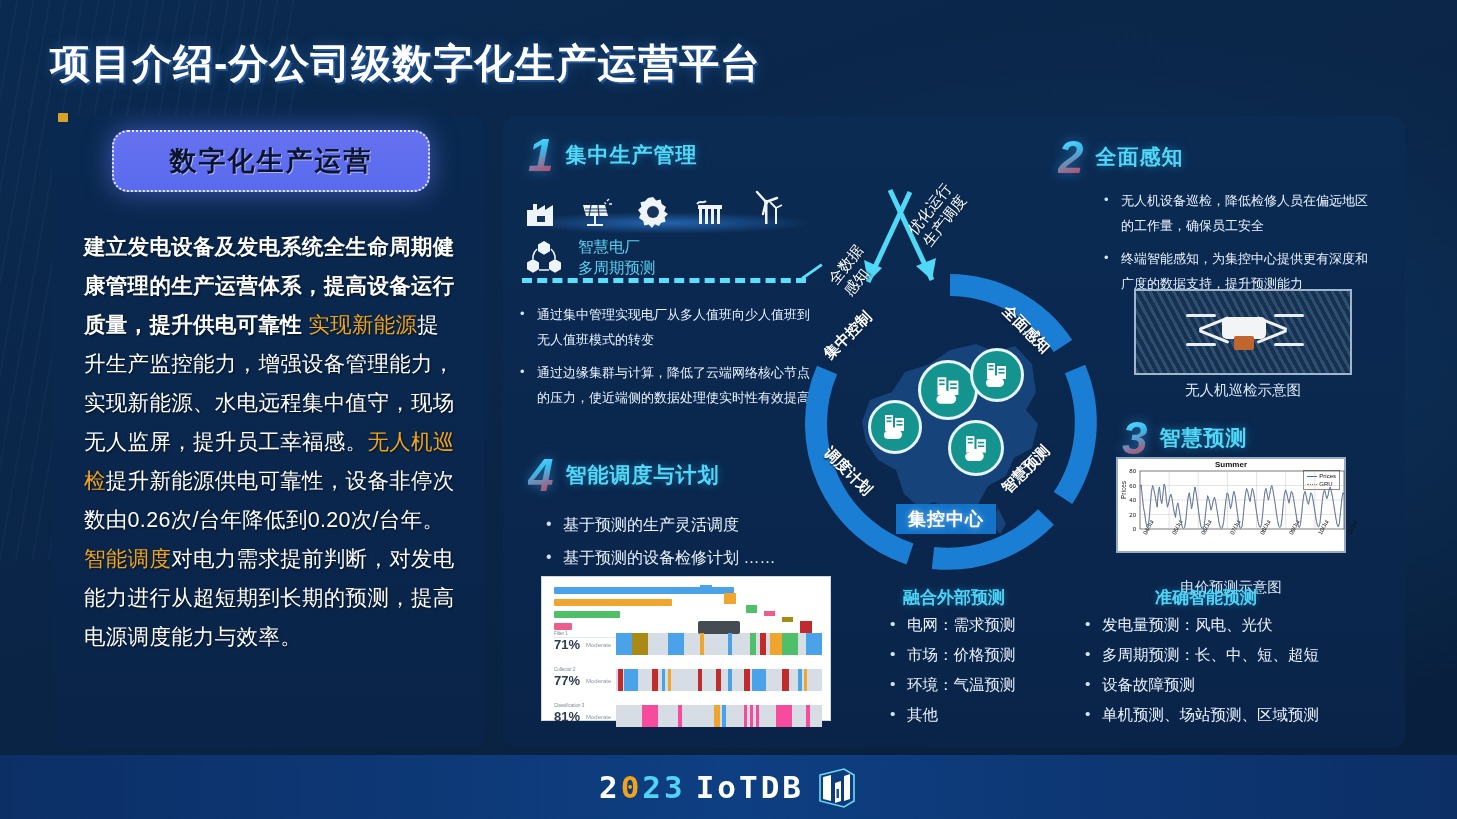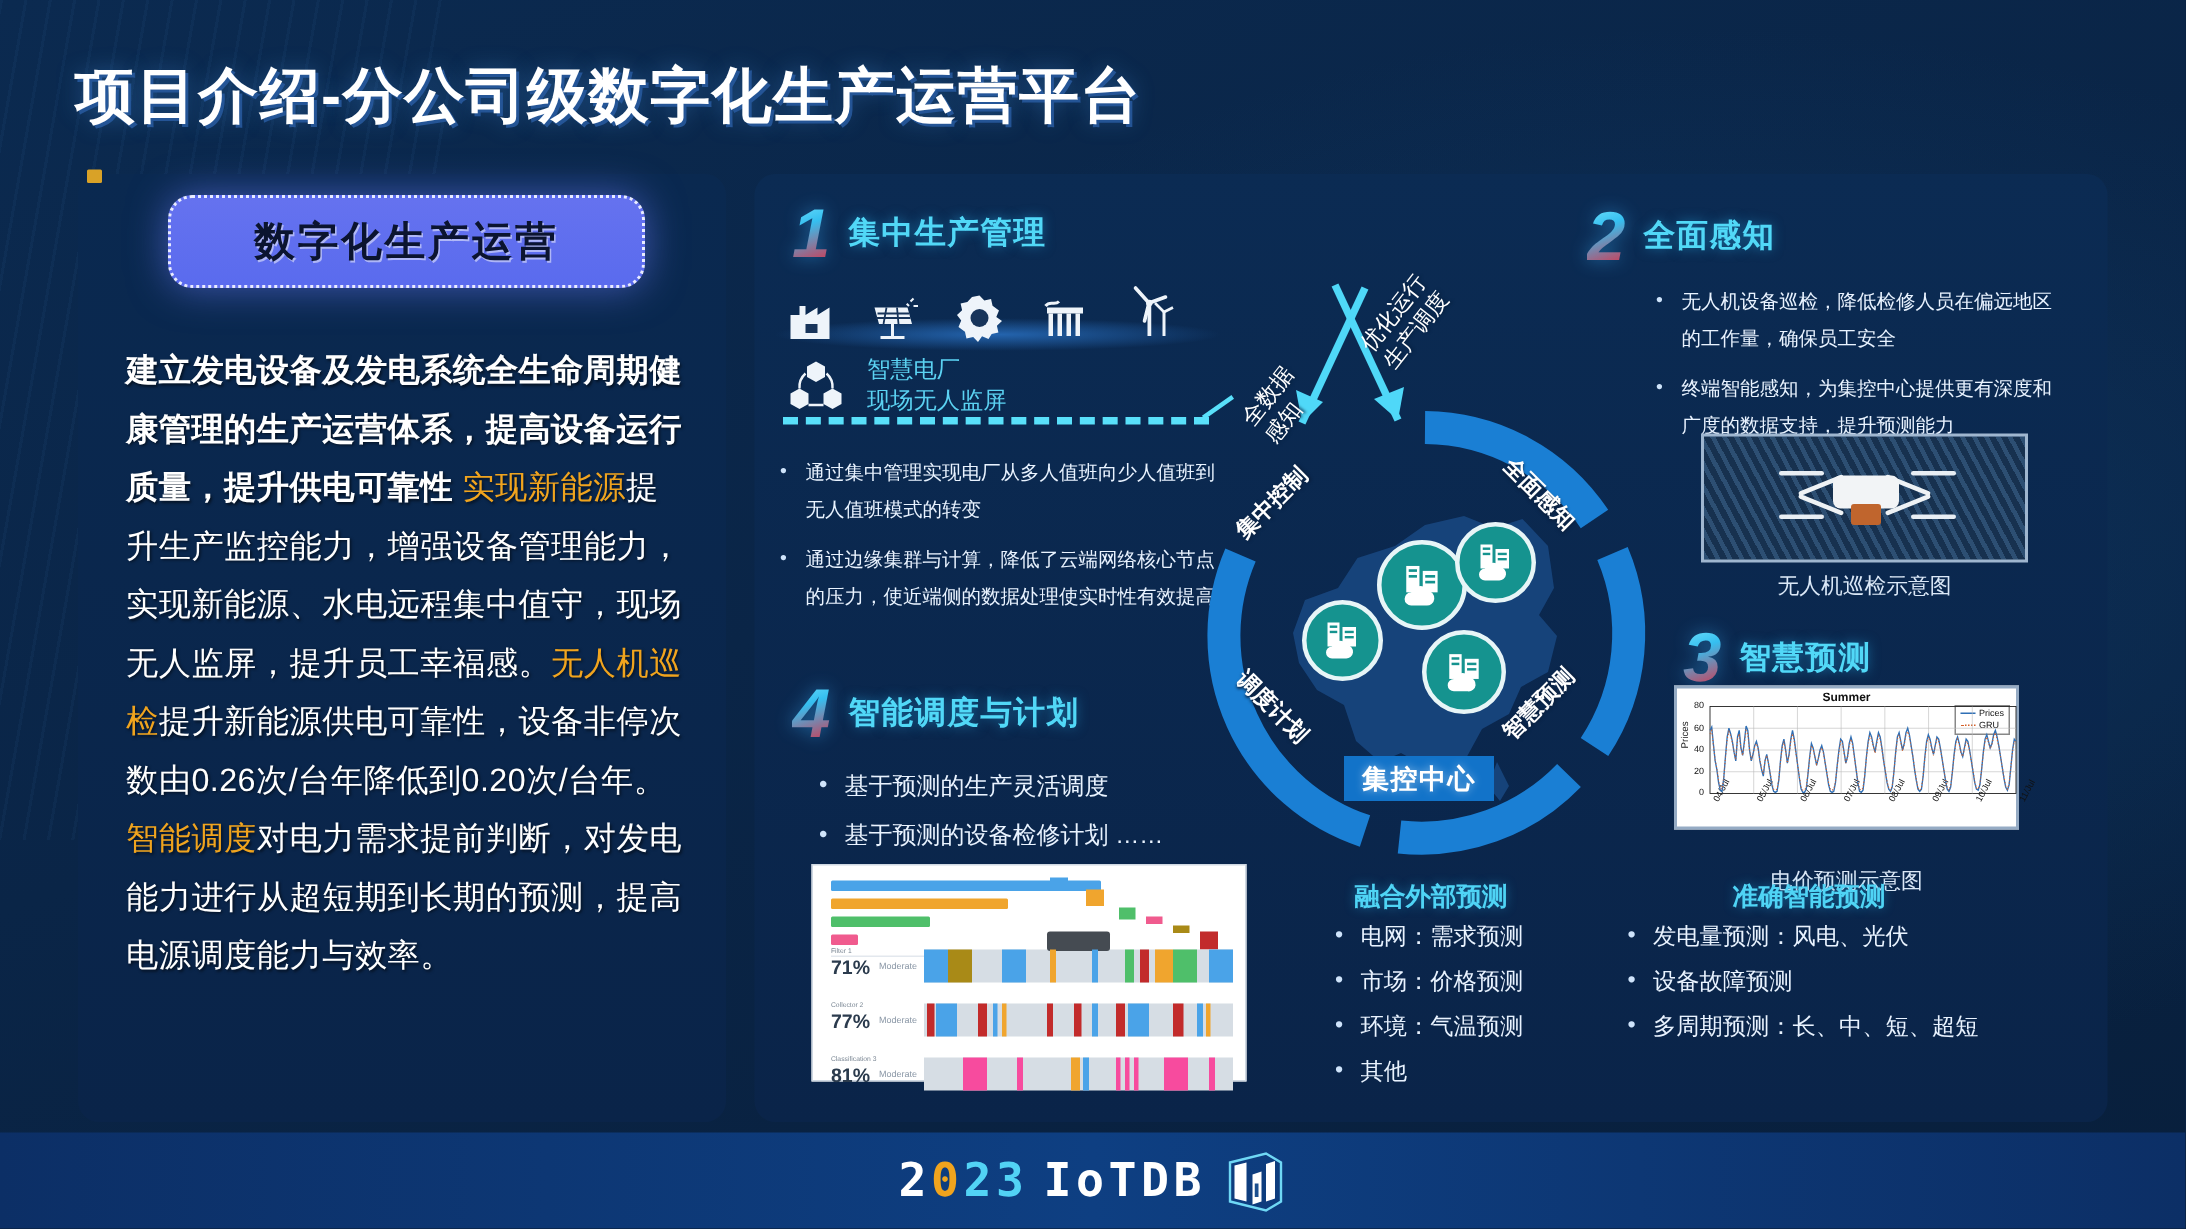--- a/index.html
+++ b/index.html
@@ -222,21 +222,21 @@
 
   <div class="edgerow">
     <svg width="40" height="40" viewBox="0 0 40 40">
       <path d="M20 4l6 3.4v6.9L20 17.7l-6-3.4V7.4z" fill="#eef4fa"></path>
       <path d="M9 22l6 3.4v6.9L9 35.7l-6-3.4v-6.9z" fill="#eef4fa"></path>
       <path d="M31 22l6 3.4v6.9L31 35.7l-6-3.4v-6.9z" fill="#eef4fa"></path>
       <path d="M13 12a12 12 0 00-4 10M27 12a12 12 0 014 10M15 33h10" stroke="#eef4fa" stroke-width="1.6" fill="none"></path>
     </svg>
     <div>
       <div class="edgelabel">智慧电厂</div>
-      <div class="edgelabel">现场无人监屏</div>
+      <div class="edgelabel">多周期预测</div>
     </div>
   </div>
 
   <div class="dashline"></div>
 
   <ul class="bul" style="left:520px; top:302px; width:290px;">
     <li>通过集中管理实现电厂从多人值班向少人值班到无人值班模式的转变</li>
     <li>通过边缘集群与计算，降低了云端网络核心节点的压力，使近端侧的数据处理使实时性有效提高</li>
   </ul>
 
@@ -477,22 +477,23 @@
   <ul class="bul" style="left:890px; top:614px; width:180px; font-size:15.5px; line-height:22px;">
     <li>电网：需求预测</li>
     <li>市场：价格预测</li>
     <li>环境：气温预测</li>
     <li>其他</li>
   </ul>
 
   <div class="colhead" style="left:1155px; top:586px;">准确智能预测</div>
   <ul class="bul" style="left:1085px; top:614px; width:290px; font-size:15.5px; line-height:22px;">
     <li>发电量预测：风电、光伏</li>
+    <li>多周期预测：长、中、短、超短</li>
     <li>设备故障预测</li>
-    <li>多周期预测：长、中、短、超短</li>
+    <li>单机预测、场站预测、区域预测</li>
   </ul>
 
   <div class="footer">
     <div class="ft"><span>2</span><span class="o1">0</span><span class="c1">23</span></div>
     <div class="ft">IoTDB</div>
     <svg width="44" height="44" viewBox="0 0 44 44">
       <path d="M6 10 L30 4 L40 10 L40 36 L30 42 L6 36 Z" fill="none" stroke="#6fd8f5" stroke-width="1.6"></path>
       <path d="M9 12 L17 10 L17 36 L9 34 Z" fill="#ffffff"></path>
       <path d="M21 18 L27 16 L27 36 L21 38 Z" fill="#ffffff"></path>
       <path d="M30 11 L36 9 L36 34 L30 36 Z" fill="#ffffff"></path>

